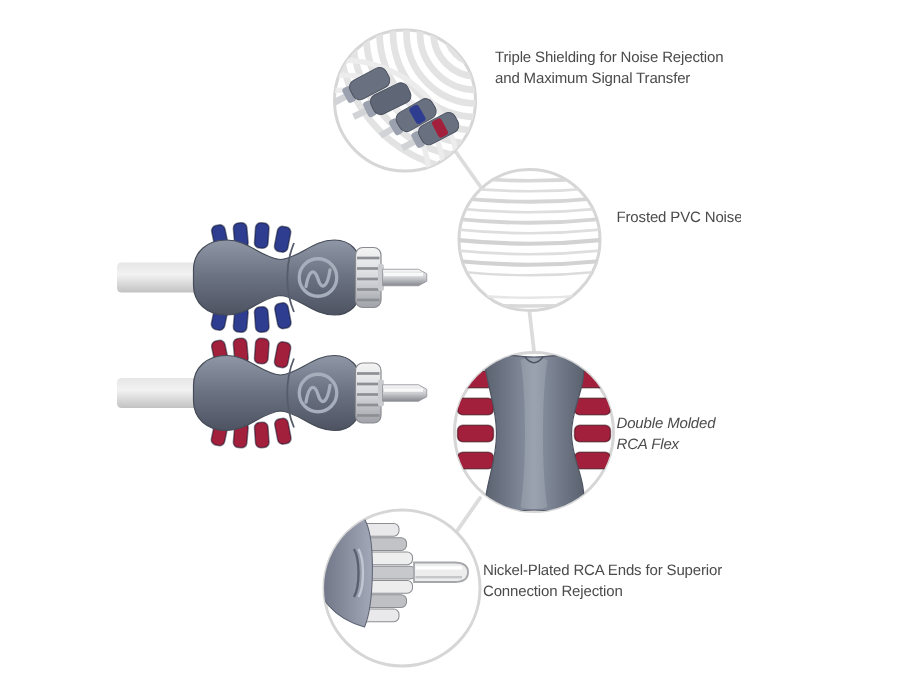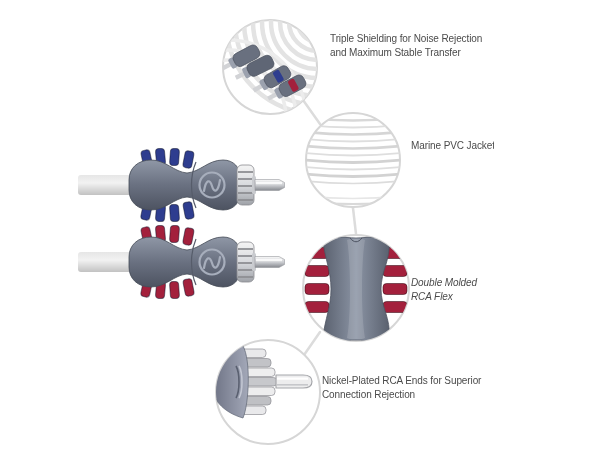--- a/index.html
+++ b/index.html
@@ -237,25 +237,25 @@
   <g style="color:var(--accent-blue,#2e3d8f)">
     <use href="#rca-conn"></use>
   </g>
   <g style="color:var(--accent-red,#a3203c)">
     <use href="#rca-conn" y="77"></use>
   </g>
 </svg>
 
 <div class="callout-text t1">
   <div>Triple Shielding for Noise Rejection</div>
-  <div>and Maximum Stable Transfer</div>
+  <div>and Maximum Signal Transfer</div>
 </div>
 
 <div class="callout-text t2">
-  <div>Marine PVC Jacket</div>
+  <div>Frosted PVC Noise</div>
 </div>
 
 <div class="callout-text t3">
   <div>Double Molded</div>
   <div>RCA Flex</div>
 </div>
 
 <div class="callout-text t4">
   <div>Nickel-Plated RCA Ends for Superior</div>
   <div>Connection Rejection</div>

